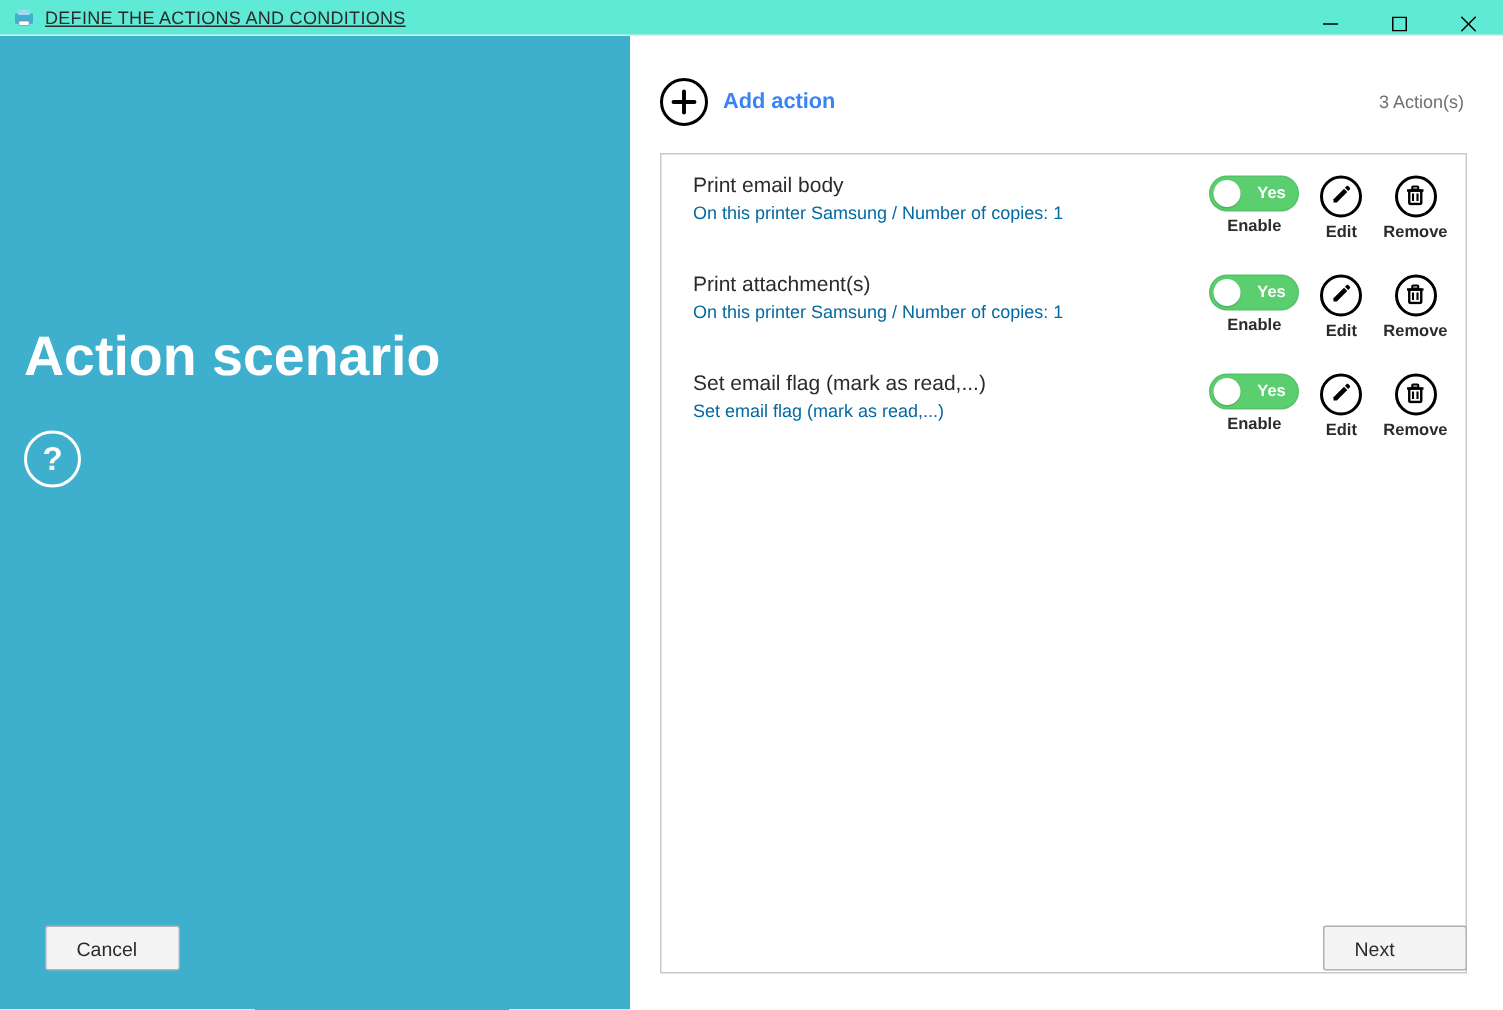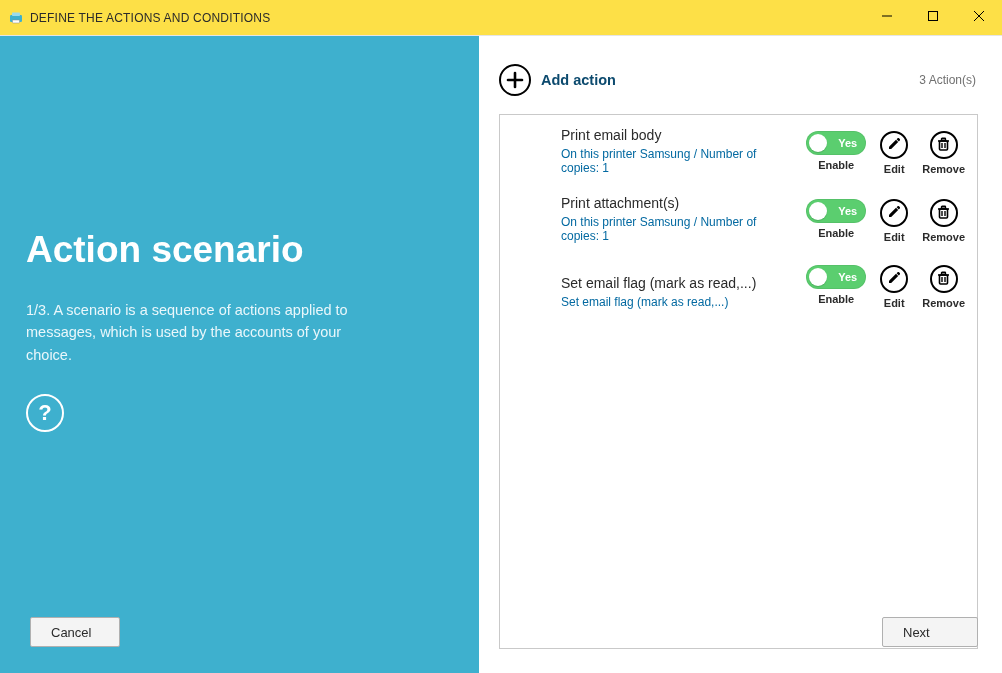--- a/index.html
+++ b/index.html
@@ -7,44 +7,45 @@
   body {
     font-family: "Segoe UI", Arial, sans-serif;
     font-size: 13px;
     color:#2b2b2b;
     background:#fff;
     width:1002px; height:673px; overflow:hidden;
     display:flex; flex-direction:column;
   }
   
   .titlebar {
-    height:36px;
+    height:24px;
     display:flex; align-items:center; justify-content:space-between;
     padding-left:8px;
     border-bottom:1px solid #e5e5e5;
-    background:#fde047;
+    background:#5eead4;
     user-select:none;
+    text-decoration:underline;
   }
   .titlebar-left { display:flex; align-items:center; gap:6px; min-width:0;}
   .app-icon { width:16px; height:16px; display:inline-flex; align-items:center; justify-content:center; }
   .titlebar-title { font-size:12px; letter-spacing:0.2px; color:#2b2b2b; white-space:nowrap; }
   .win-controls { display:flex; height:100%; }
   .win-btn {
     width:46px; height:32px;
     display:flex; align-items:center; justify-content:center;
     color:#000;
   }
   
   .body-area { flex:1; display:flex; min-height:0; }
   .side-panel {
-    width:479px;
+    width:420px;
     background:#3eb0ce;
     color:#fff;
     position:relative;
-    padding:24px 30px 0 26px;
+    padding:24px 30px 0 16px;
   }
   .side-title {
     font-size:37px;
     font-weight:600;
     margin-top:170px;
     margin-bottom:28px;
     line-height:1.1;
   }
   .side-desc {
     font-size:14.5px;
@@ -86,35 +87,34 @@
     padding:4px 2px 4px 0;
   }
   .add-left { display:flex; align-items:center; gap:10px; }
   .add-circle {
     width:32px; height:32px;
     border:2.6px solid #000;
     border-radius:50%;
     display:flex; align-items:center; justify-content:center;
     cursor:pointer;
   }
-  .add-label { font-size:14.5px; font-weight:700; color:#0c4a6e; }
+  .add-label { font-size:14.5px; font-weight:700; color:#3b82f6; }
   .count-label { font-size:12px; color:#707070; }
   
   .action-box {
     flex:1;
     border:1px solid #c9c9c9;
     padding:4px 4px 4px 4px;
     overflow:auto;
   }
   .action-item {
     display:flex;
-    align-items:flex-end;
+    align-items:flex-start;
     padding:8px 8px 8px 0;
     margin-bottom:4px;
-    gap:40px;
   }
   .action-accent {
     width:5px;
     background:#3eb0ce;
     border-radius:2px;
     margin-right:12px;
   }
   .action-text { flex:1; display:flex; flex-direction:column; justify-content:center; gap:4px; min-width:0;}
   .action-title { font-size:14px; color:#2b2b2b; }
   .action-sub { font-size:12px; color:#0369a1; }
@@ -184,21 +184,20 @@
           <line x1="10" y1="0" x2="0" y2="10" stroke="currentColor" stroke-width="1"></line>
         </svg>
     </div>
   </div>
 </div>
 
 <div class="body-area">
 
   <div class="side-panel">
     <div class="side-title">Action scenario</div>
-    <div class="side-desc">1/3. A scenario is a sequence of actions applied to messages, which is used by the accounts of your choice.</div>
     <div class="help-circle">
       <span>?</span>
     </div>
     <div class="cancel-btn-wrap">
       <div class="btn-default">
         <span>Cancel</span>
       </div>
     </div>
   </div>
 

